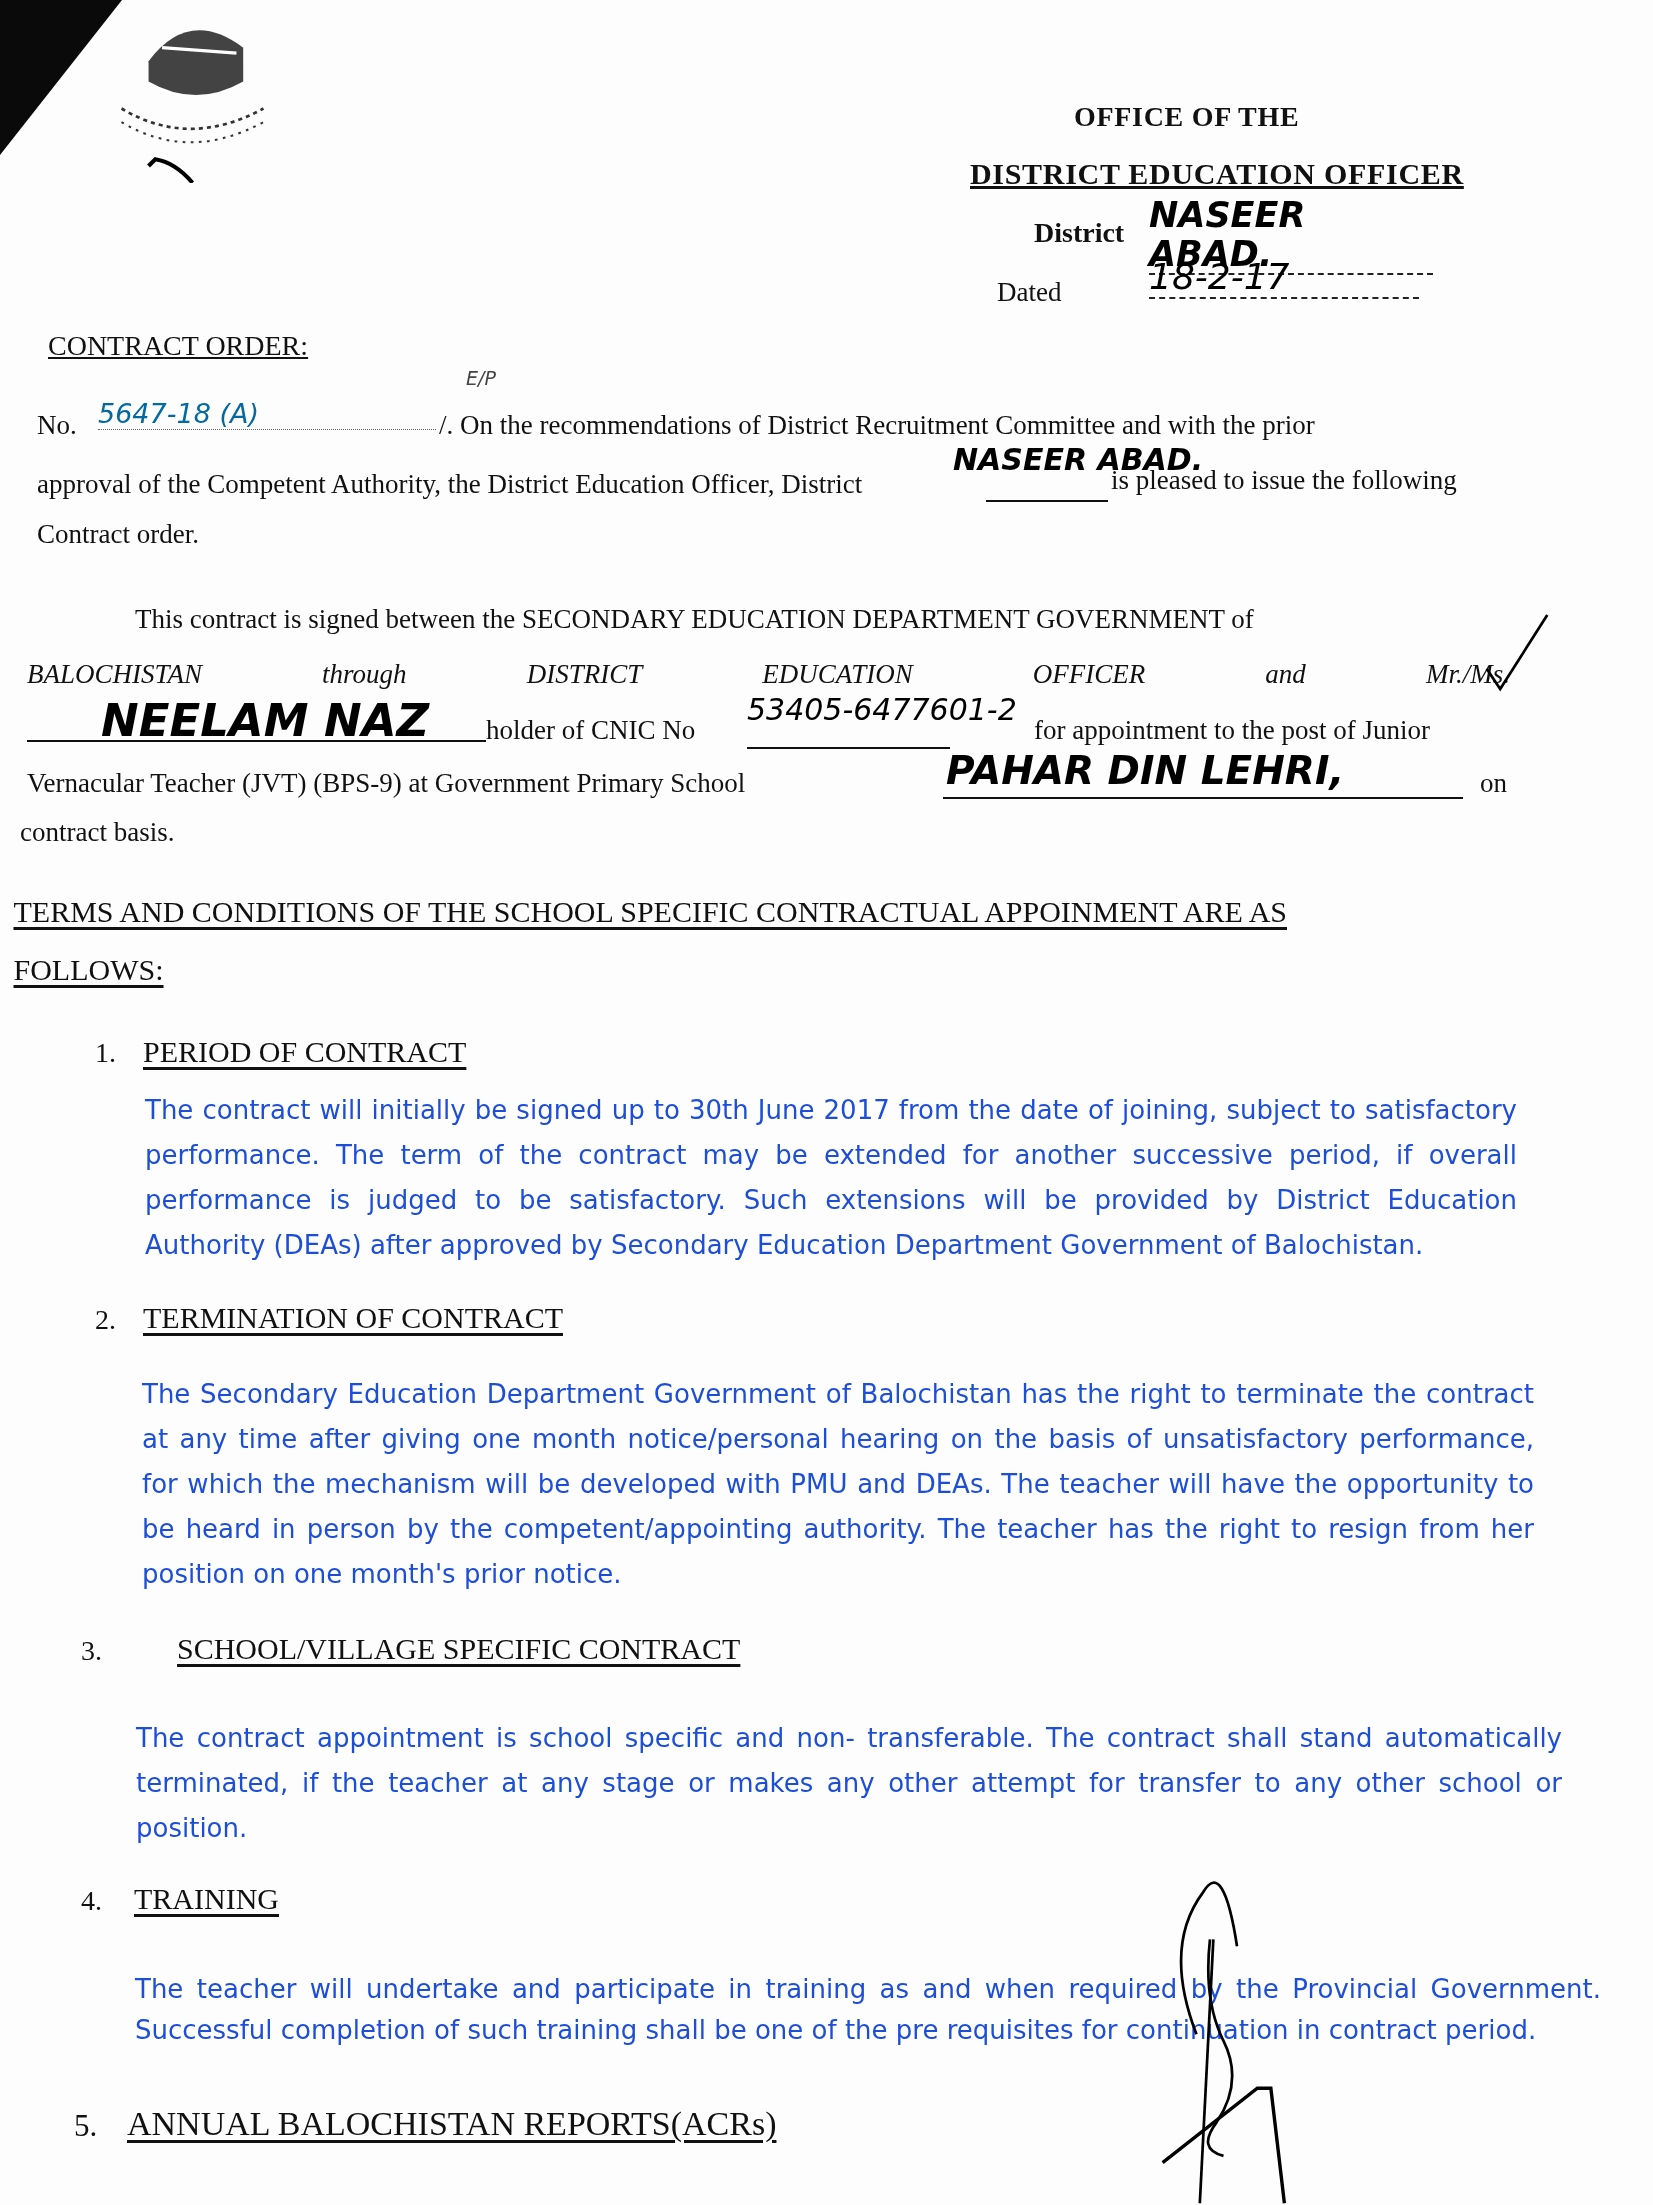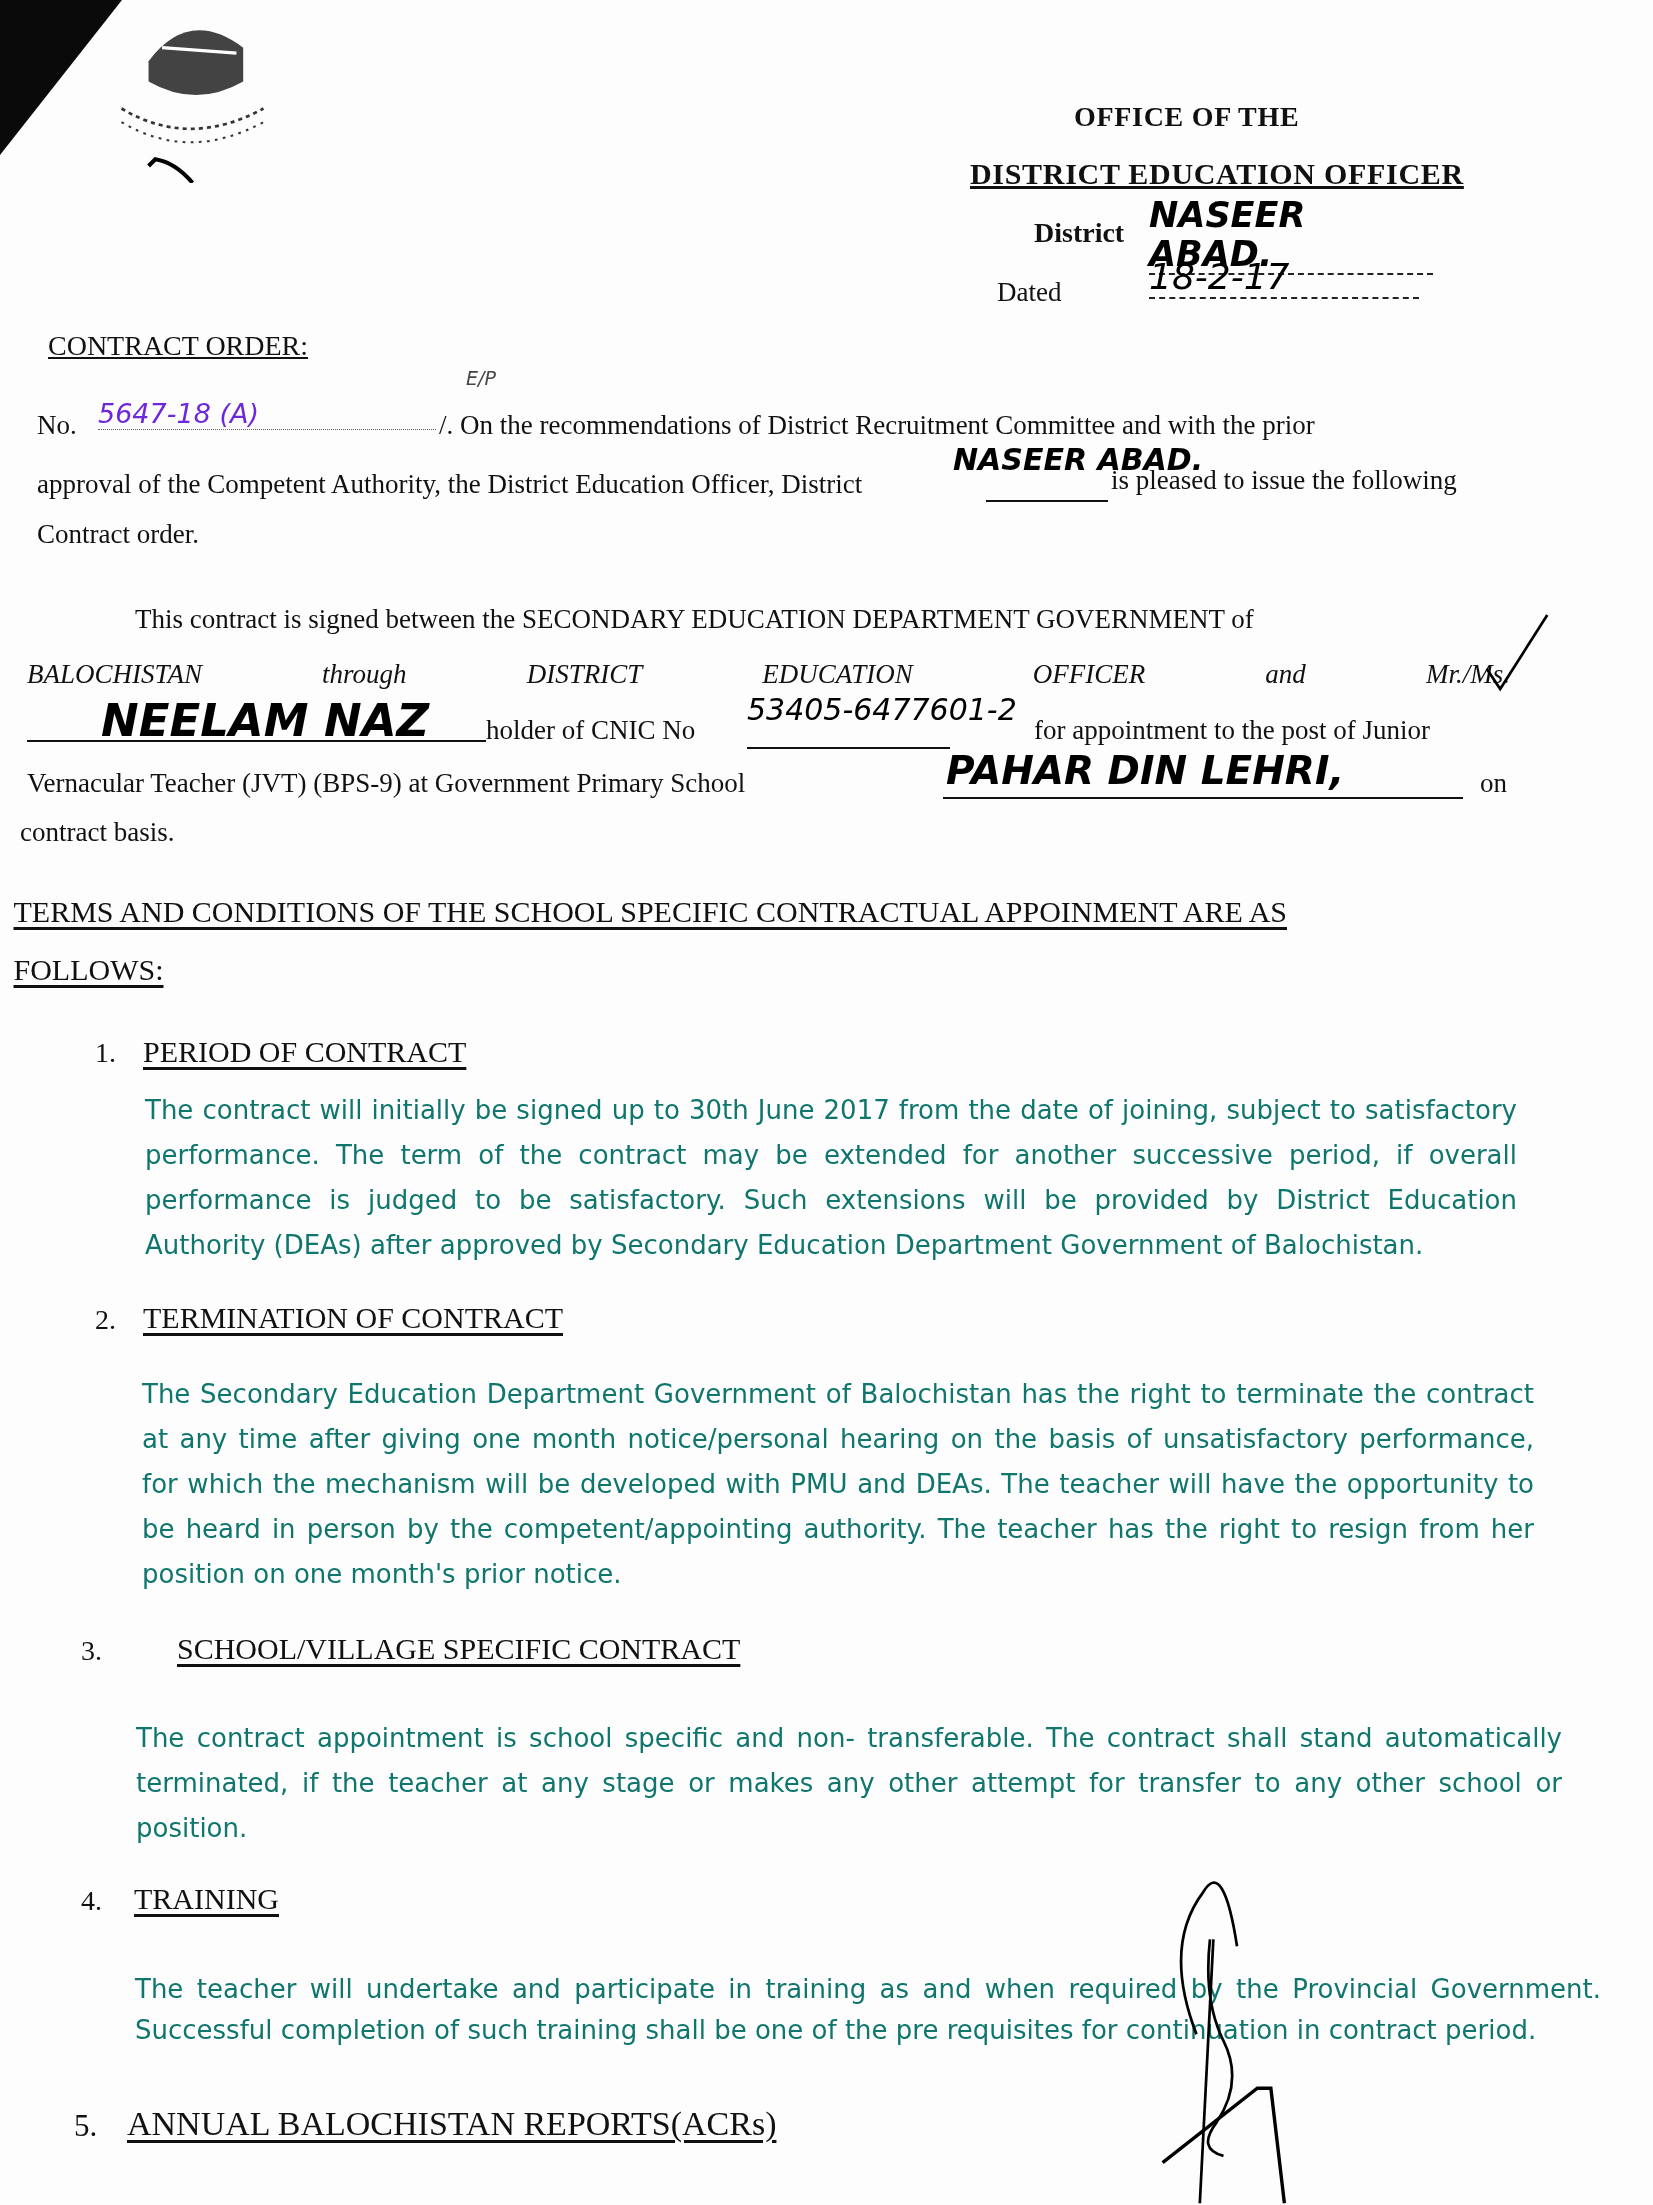--- a/index.html
+++ b/index.html
@@ -12,21 +12,21 @@
     position: absolute; left: 0; top: 0; width: 0; height: 0;
     border-top: 155px solid #0a0a0a; border-right: 122px solid transparent;
   }
   .logo { position: absolute; left: 108px; top: 6.8px; width: 169px; height: 176px; }
   .hdr { position: absolute; text-align: center; font-weight: bold; letter-spacing: 0.7px; }
   .hw { font-family: "DejaVu Sans", sans-serif; font-style: italic; font-weight: bold; color: #000; }
   .uline { border-bottom: 2px dashed #222; display: inline-block; }
   .txt { position: absolute; font-size: 27px; line-height: 1.1; }
   .sec-title { position: absolute; font-size: 30px; text-decoration: underline; text-decoration-thickness: 2.7px; text-underline-offset: 5.4px; }
   .sec-num { position: absolute; font-size: 28px; }
-  .para { position: absolute; font-family: "DejaVu Sans", sans-serif; font-size: 26px; line-height: 45px; text-align: justify; color: #0f766e; }
+  .para { position: absolute; font-family: "DejaVu Sans", sans-serif; font-size: 26px; line-height: 45px; text-align: justify; color: #1d4ed8; }
   .field { position: absolute; border-bottom: 2px solid #111; }
   .sig { position: absolute; }
 </style>
 </head>
 <body>
 
 <div class="corner"></div>
 
 <svg class="logo" viewBox="0 0 250 260">
   <path d="M60 80 Q120 0 200 60 L200 110 Q130 150 60 110 Z" fill="#222" opacity="0.85"></path>
@@ -39,21 +39,21 @@
 <div class="hdr" style="left:1074px; top:101px; font-size:28px;">OFFICE OF THE</div>
 <div class="hdr" style="left:970px; top:157px; font-size:30px;text-decoration:underline;">DISTRICT EDUCATION OFFICER</div>
 <div class="txt" style="left:1034px; top:218px; font-size:28px; font-weight:bold;">District</div>
 <div class="txt hw uline" style="left:1149px; top:196px; width:284px; font-size:35px;">NASEER ABAD.</div>
 <div class="txt" style="left:997px; top:278px; font-size:27px;">Dated</div>
 <div class="txt hw uline" style="left:1149px; top:257px; width:270px; font-size:36px; font-weight:normal;">18-2-17</div>
 
 <div class="txt" style="left:48px; top:331px; font-size:28px; text-decoration:underline;">CONTRACT ORDER:</div>
 <div class="txt hw" style="left:466px; top:368px; font-size:19px; color:#444; font-weight:normal;">E/P</div>
 <div class="txt" style="left:37px; top:411px;">No.</div>
-<div class="txt hw" style="left:98px; top:399px; width:338px; font-size:27px; color:#6d28d9; font-weight:normal; border-bottom:1.4px dotted #666;">5647-18 (A)</div>
+<div class="txt hw" style="left:98px; top:399px; width:338px; font-size:27px; color:#0369a1; font-weight:normal; border-bottom:1.4px dotted #666;">5647-18 (A)</div>
 <div class="txt" style="left:439px; top:411px; font-size:27px;">/. On the recommendations of District Recruitment Committee and with the prior</div>
 <div class="txt" style="left:37px; top:470px;">approval of the Competent Authority, the District Education Officer, District</div>
 <div class="txt hw" style="left:953px; top:443px; font-size:30px;">NASEER ABAD.</div>
 <div class="field" style="left:986px; top:500px; width:122px;"></div>
 <div class="txt" style="left:1111px; top:466px;">is pleased to issue the following</div>
 <div class="txt" style="left:37px; top:520px;">Contract order.</div>
 
 <div class="txt" style="left:135px; top:605px; font-size:27px;">This contract is signed between the SECONDARY EDUCATION DEPARTMENT GOVERNMENT of</div>
 <div style="position:absolute; left:27px; top:659px; width:1483px; display:flex; justify-content:space-between; font-size:27px;font-style:italic;">
   <span>BALOCHISTAN</span>

